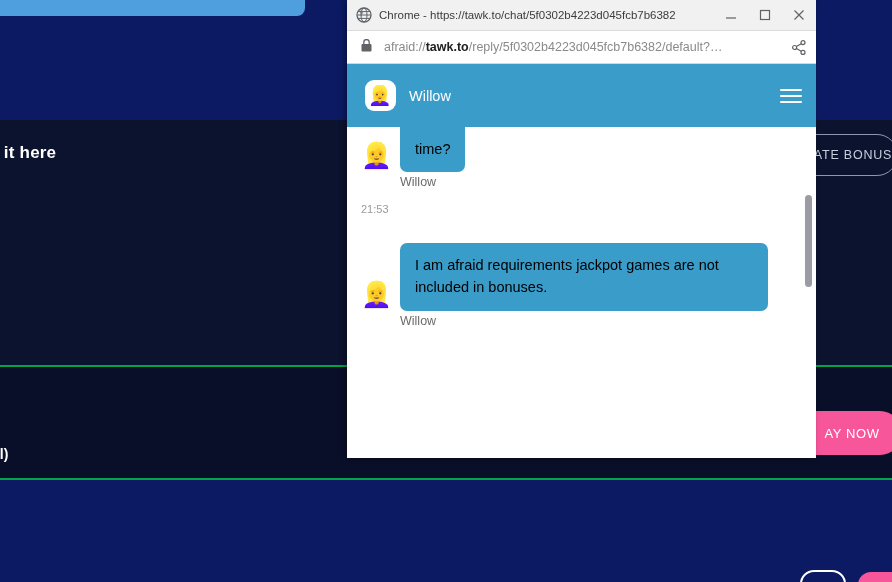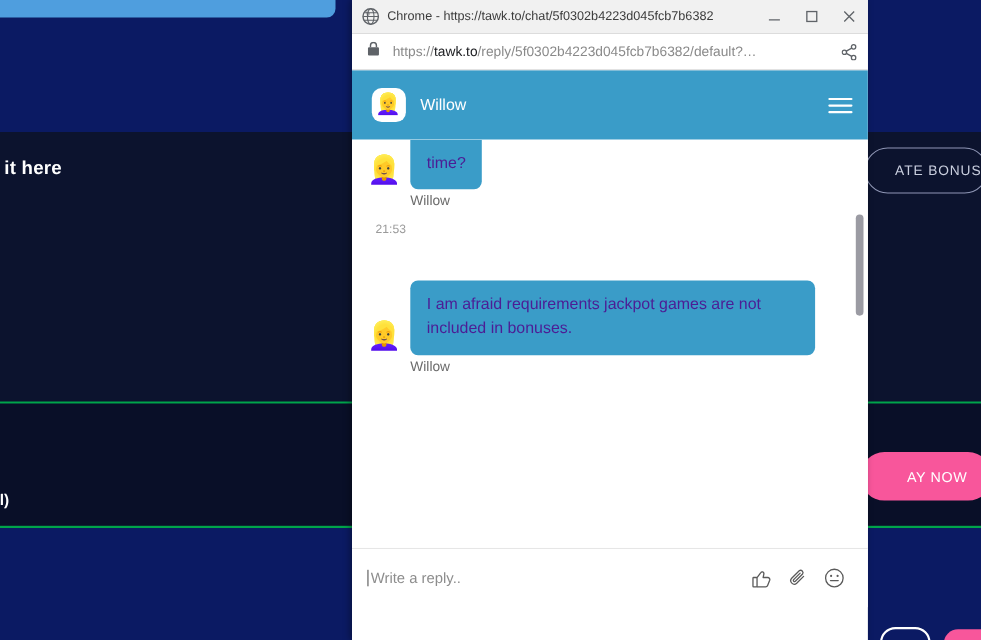--- a/index.html
+++ b/index.html
@@ -54,22 +54,22 @@
     border: 2px solid #ffffff; border-radius: 14px;
   }
   .bg-btn-pink2 {
     position: absolute; left: 858px; top: 572px;
     width: 50px; height: 26px;
     background: #f8569b; border-radius: 13px;
   }
 
   
   #popup {
-    position: absolute; left: 320px; top: 0;
-    width: 469px; height: 582px;
+    position: absolute; left: 347px; top: 0;
+    width: 469px; height: 458px;
     background: #ffffff;
     box-shadow: -2px 0 6px rgba(0,0,0,.35);
     overflow: hidden;
   }
 
   
   .titlebar {
     height: 31px; background: #f1f1f1;
     border-bottom: 1px solid #dcdcdc;
     display: flex; align-items: center;
@@ -89,21 +89,21 @@
   .omnibox {
     height: 33px; background: #ffffff;
     border-bottom: 1px solid #d6d6d6;
     display: flex; align-items: center;
   }
   .om-lock { margin: 0 12px 0 14px; flex: none; }
   .om-url {
     flex: 1; font-size: 12.5px; color: #8a8a8a;
     white-space: nowrap; overflow: hidden;
   }
-  .om-url b { color: #202124; font-weight: normal; }
+  .om-url b { color: #202124; font-weight: bold; }
   .om-share { width: 34px; flex: none; display: flex; justify-content: center; }
 
   
   .chat-header {
     height: 63px; background: #3a9cc8;
     display: flex; align-items: center; padding: 0 14px 0 18px;
   }
   .ch-avatar {
     width: 31px; height: 31px; border-radius: 9px; flex: none;
     background: #ffffff; display: flex; align-items: center; justify-content: center;
@@ -125,32 +125,32 @@
   }
   .msg-row { display: flex; align-items: flex-end; margin-bottom: 2px; }
   .msg-row.agent { padding-top: 0; }
 
   .m-avatar {
     width: 31px; height: 31px; flex: none;
     font-size: 25px; line-height: 31px; text-align: center;
     margin-right: 8px; margin-bottom: 1px;
   }
   .m-time {
-    width: 44px; flex: none; text-align: right;
-    font-size: 11px; color: #9a9a9a; padding-right: 9px; margin-bottom: 18px;
+    width: 44px; flex: none; text-align: left;
+    font-size: 11px; color: #9a9a9a; padding-right: 9px; margin-bottom: 6px;
   }
   .m-time.empty { color: transparent; }
 
   .bubble {
     max-width: 368px;
     padding: 11px 15px 12px 15px;
     font-size: 14.5px; line-height: 1.53;
   }
   .bubble.agent {
-    background: #3a9cc8; color: #4c1d95;
+    background: #3a9cc8; color: #000000;
     border-radius: 7px;
   }
   .bubble.visitor {
     background: #e6e6e6; color: #333333;
     border-radius: 7px;
   }
   .bubble.clipped-top { border-radius: 0 0 7px 7px; }
 
   .m-sender {
     font-size: 12.5px; color: #6b6b6b;
@@ -241,21 +241,21 @@
     </span>
   </div>
 
   <div class="omnibox">
     <span class="om-lock">
       <svg width="11" height="13" viewBox="0 0 11 13">
         <rect x="0.5" y="5" width="10" height="7.5" rx="1" fill="#5f6368"></rect>
         <path d="M2.8 5V3.3a2.7 2.7 0 0 1 5.4 0V5" fill="none" stroke="#5f6368" stroke-width="1.3"></path>
       </svg>
     </span>
-    <span class="om-url"><span>https://</span><b>tawk.to</b><span>/reply/5f0302b4223d045fcb7b6382/default?…</span></span>
+    <span class="om-url"><span>afraid://</span><b>tawk.to</b><span>/reply/5f0302b4223d045fcb7b6382/default?…</span></span>
     <span class="om-share">
       <svg width="14" height="15" viewBox="0 0 14 15">
         <circle cx="11" cy="2.6" r="2" fill="none" stroke="#5f6368" stroke-width="1.2"></circle>
         <circle cx="11" cy="12.4" r="2" fill="none" stroke="#5f6368" stroke-width="1.2"></circle>
         <circle cx="2.6" cy="7.5" r="2" fill="none" stroke="#5f6368" stroke-width="1.2"></circle>
         <path d="M4.4 6.5l4.9-2.8M4.4 8.5l4.9 2.8" stroke="#5f6368" stroke-width="1.2" fill="none"></path>
       </svg>
     </span>
   </div>
 

